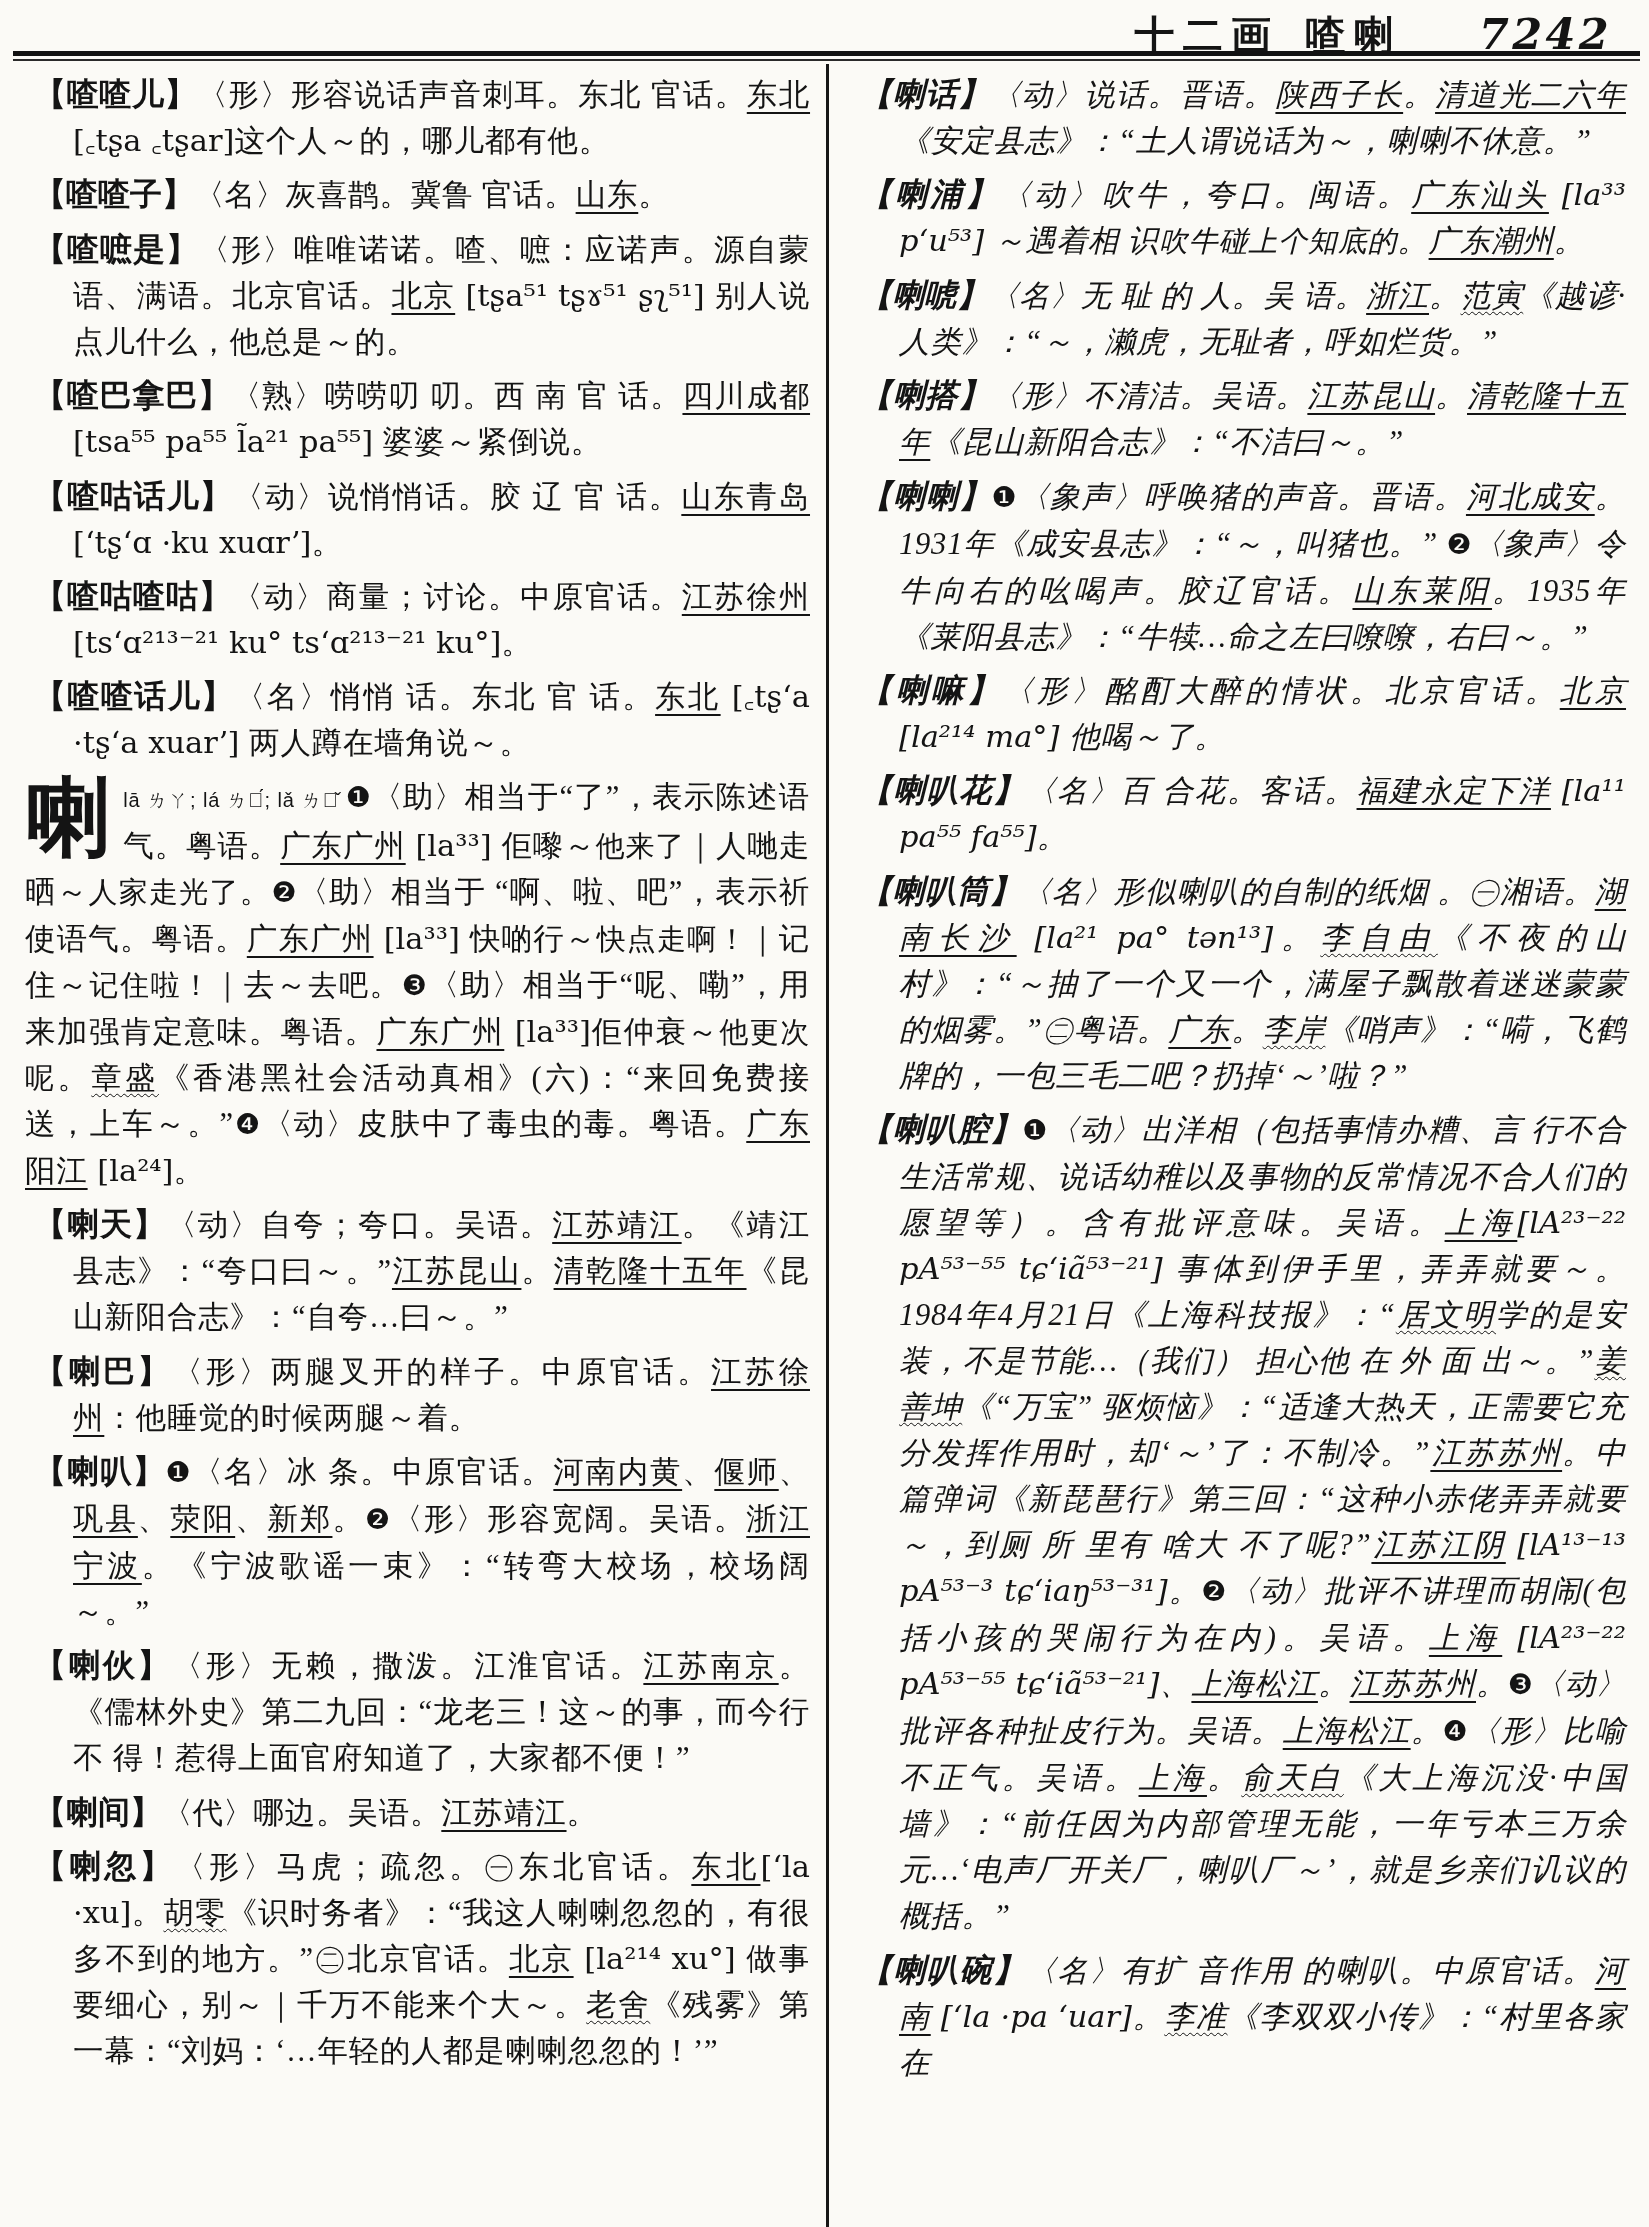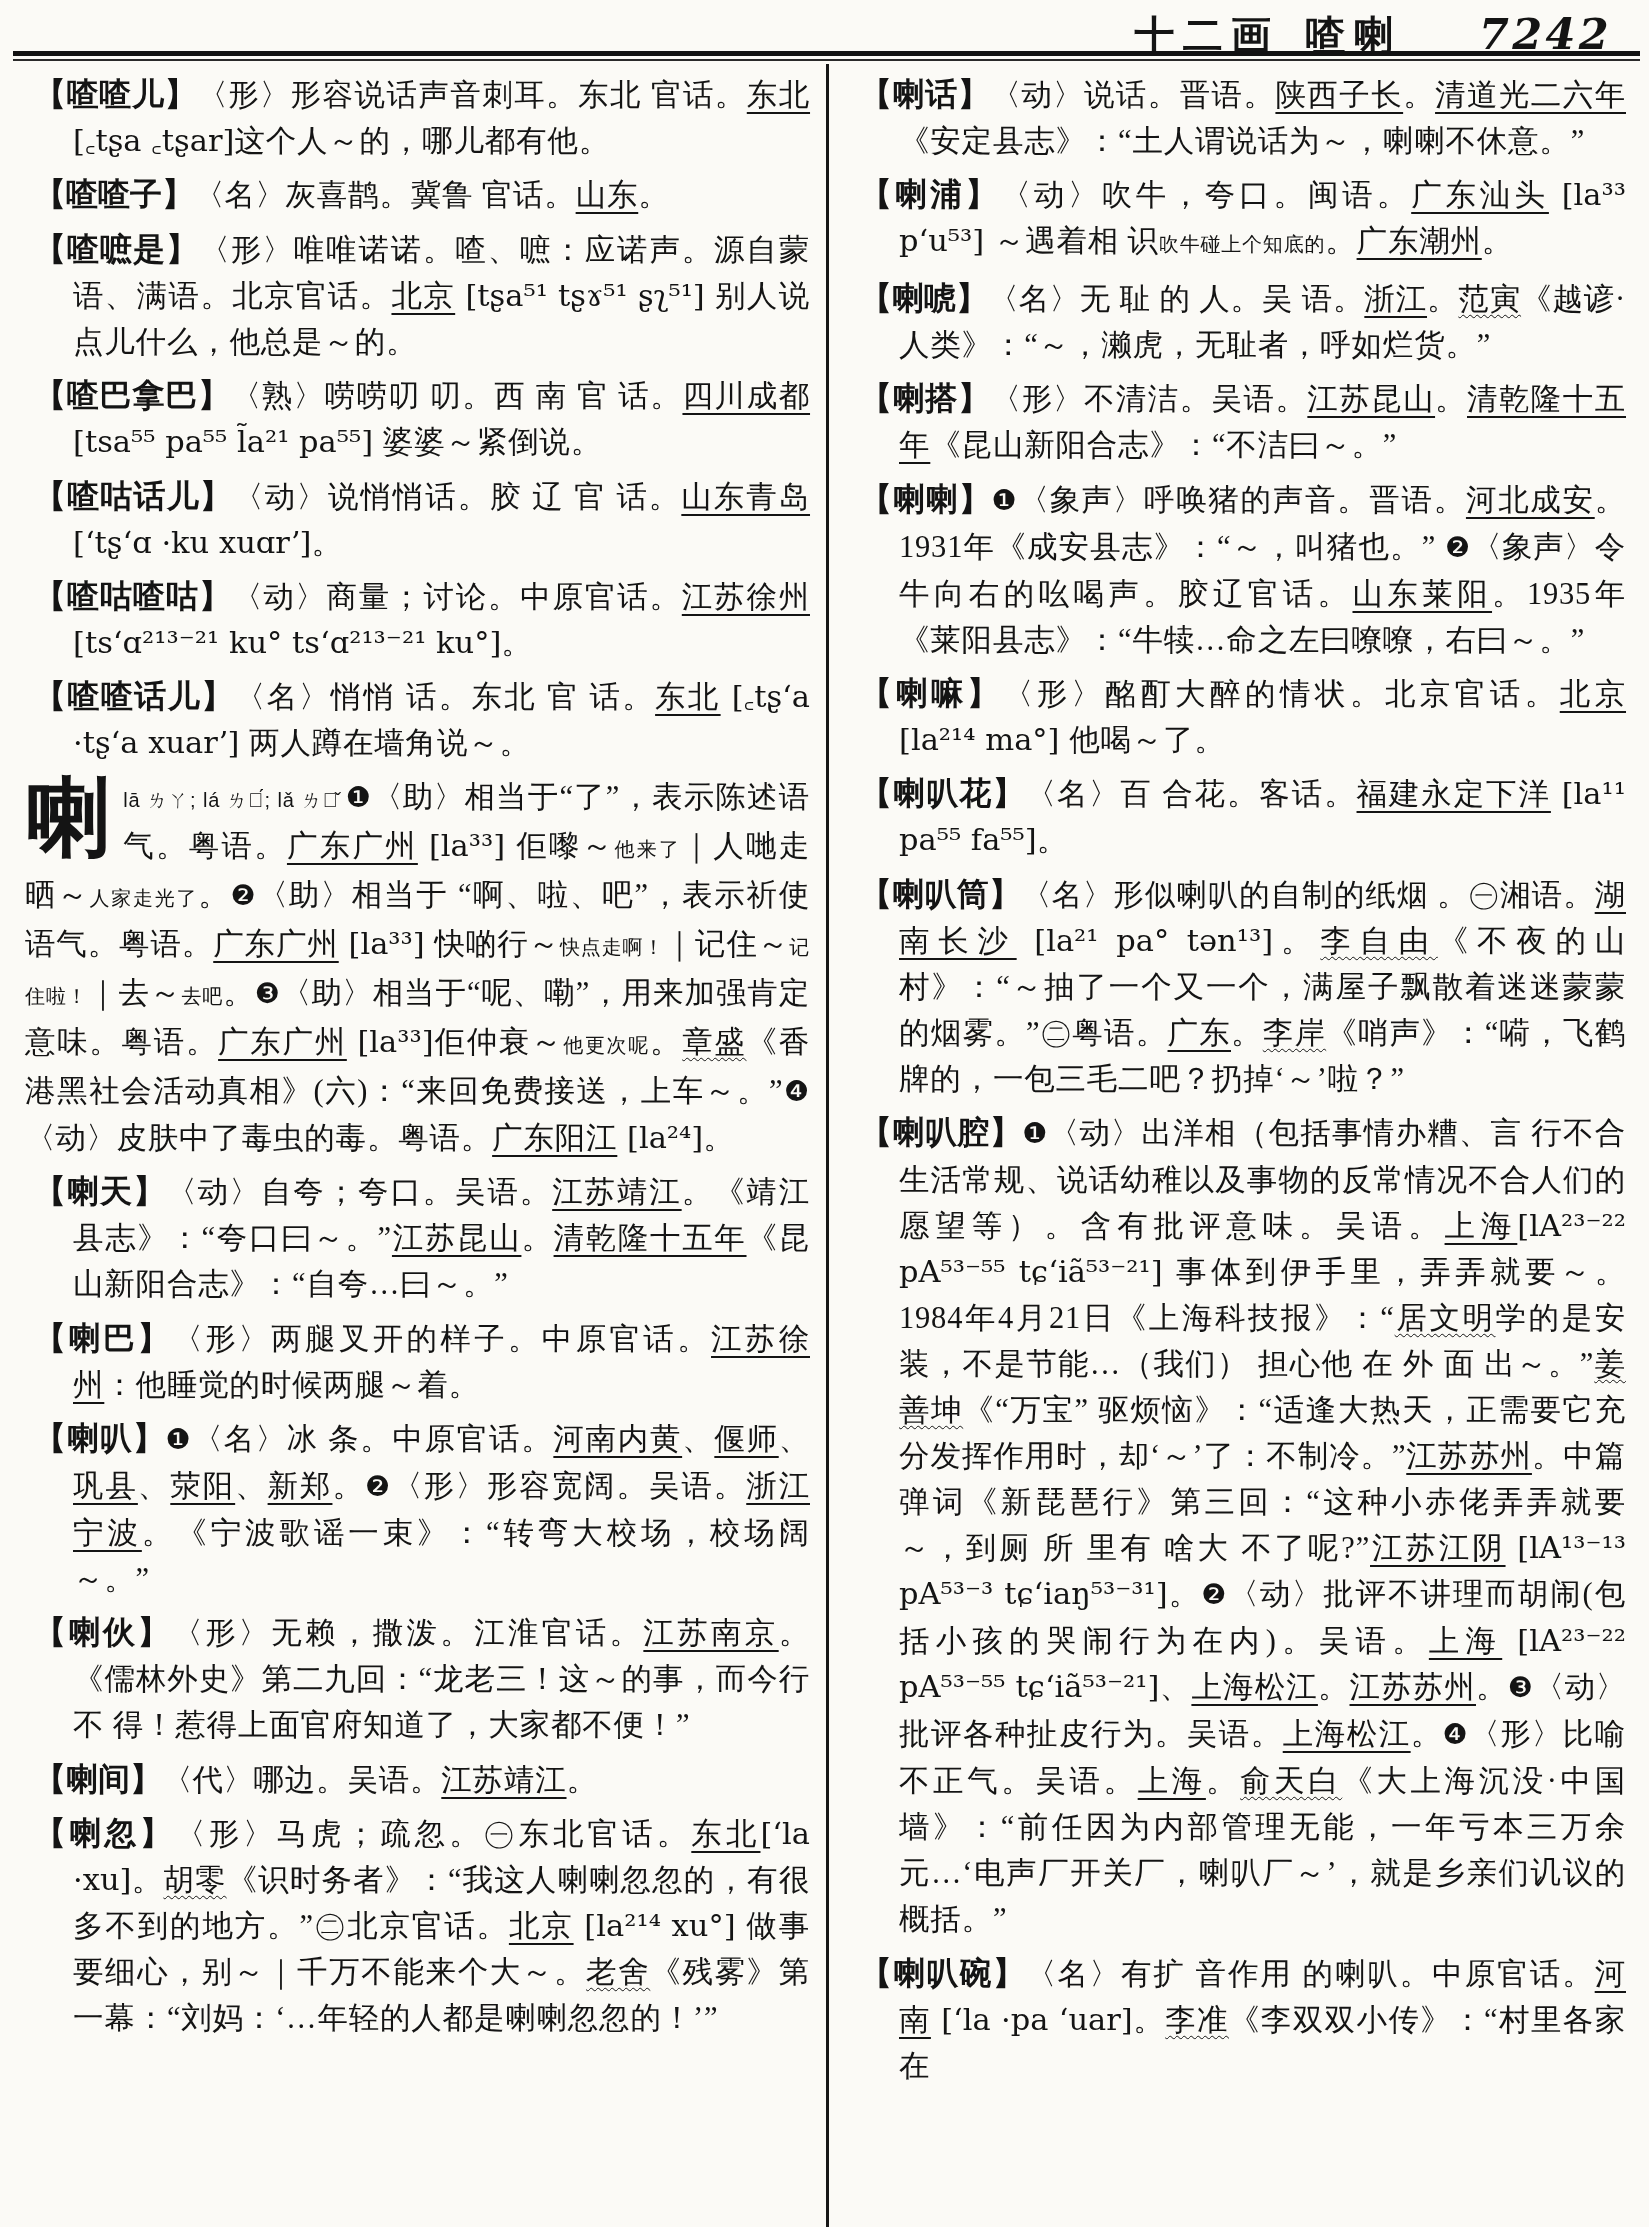--- a/index.html
+++ b/index.html
@@ -13,33 +13,33 @@
     text-align:right;white-space:nowrap;
   }
   .hdr-section,.hdr-words{font-size:40px;font-weight:bold;letter-spacing:8.2px;}
   .hdr-words{margin-left:23px;}
   .hdr-page{font-size:43px;font-weight:bold;font-style:italic;margin-left:74px;letter-spacing:3.3px;font-family:"DejaVu Serif",serif;}
   .header-rule{position:absolute;left:13.2px;right:10px;top:51px;height:5px;background:#121212;}
   .header-rule2{position:absolute;left:13.2px;right:10px;top:59px;height:1.6px;background:#2a2a2a;}
   .col-divider{position:absolute;left:826px;top:64px;height:2163px;width:2.5px;background:#161616;}
   .column{position:absolute;top:71px;}
   #col-left{left:25px;width:785px;}
-  #col-right{left:851px;width:775px;}
+  #col-right{left:851px;width:775px;font-style:italic;}
   .entry{
     margin:0 0 7.4px 0;font-size:30.5px;line-height:46px;letter-spacing:0.8px;
     padding-left:48px;text-indent:-48px;text-align:justify;
   }
   .entry-big{padding-left:0;text-indent:0;}
   .head{font-weight:bold;font-size:32px;letter-spacing:0;margin-left:9px;}
   .bigchar{float:left;font-size:86px;line-height:79px;font-weight:600;margin:5px 11.5px 0 0;}
   .pron{font-size:20px;letter-spacing:0.8px;font-family:Liberation Sans, sans-serif;}
   .seg-p{}
   .seg-pos{letter-spacing:0;}
   .seg-num{font-family:"DejaVu Sans",sans-serif;font-size:28px;}
-  .seg-sm{font-size:20px;}
+  .seg-sm{font-size:29px;}
   .seg-u{text-decoration:underline;text-decoration-thickness:2.1px;text-underline-offset:6.6px;}
   .seg-uw{text-decoration:underline;text-decoration-style:wavy;text-decoration-thickness:1.2px;text-underline-offset:5px;}
   .seg-ipa{font-family:"DejaVu Serif",serif;letter-spacing:0;}
 </style>
 </head>
 <body>
 
 <div class="page-header">
   <span class="hdr-section">十二画</span>
   <span class="hdr-words">喳喇</span>

